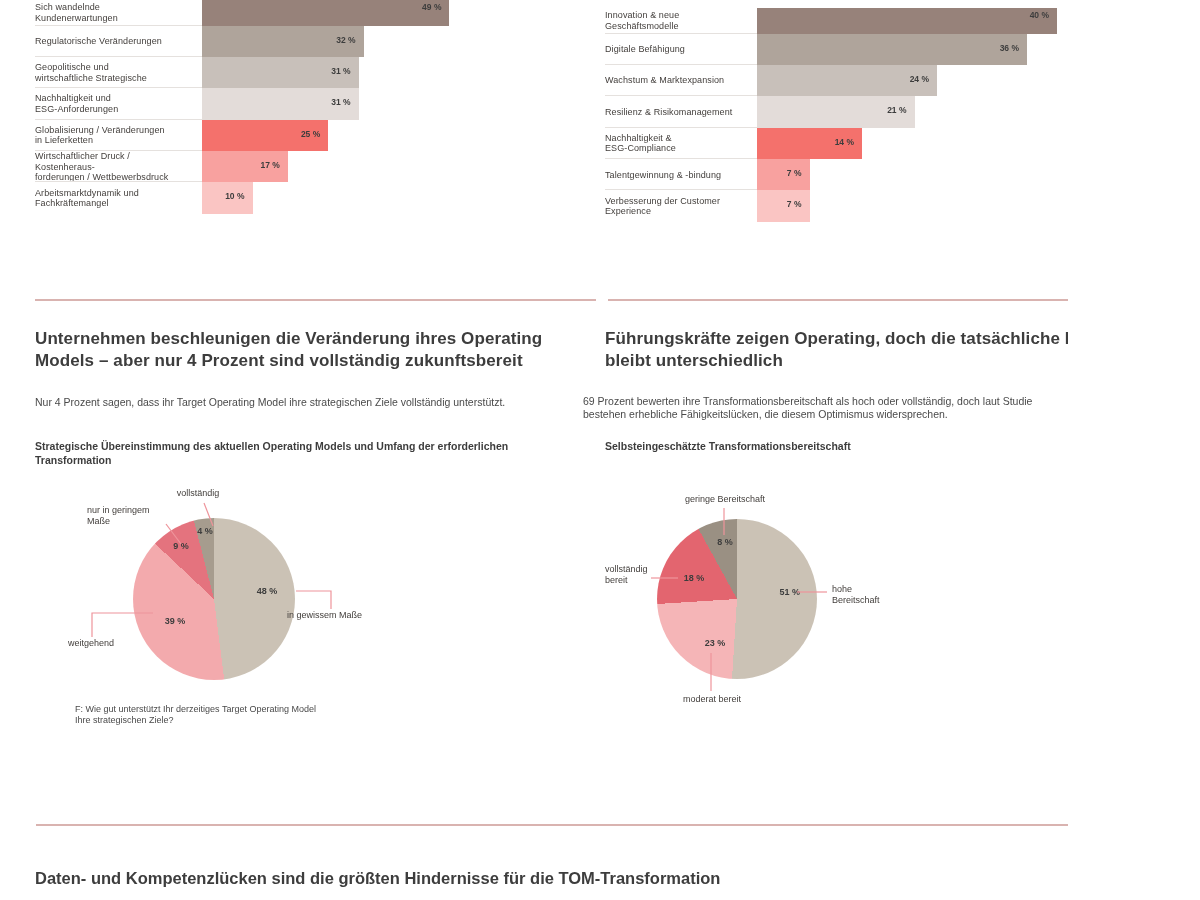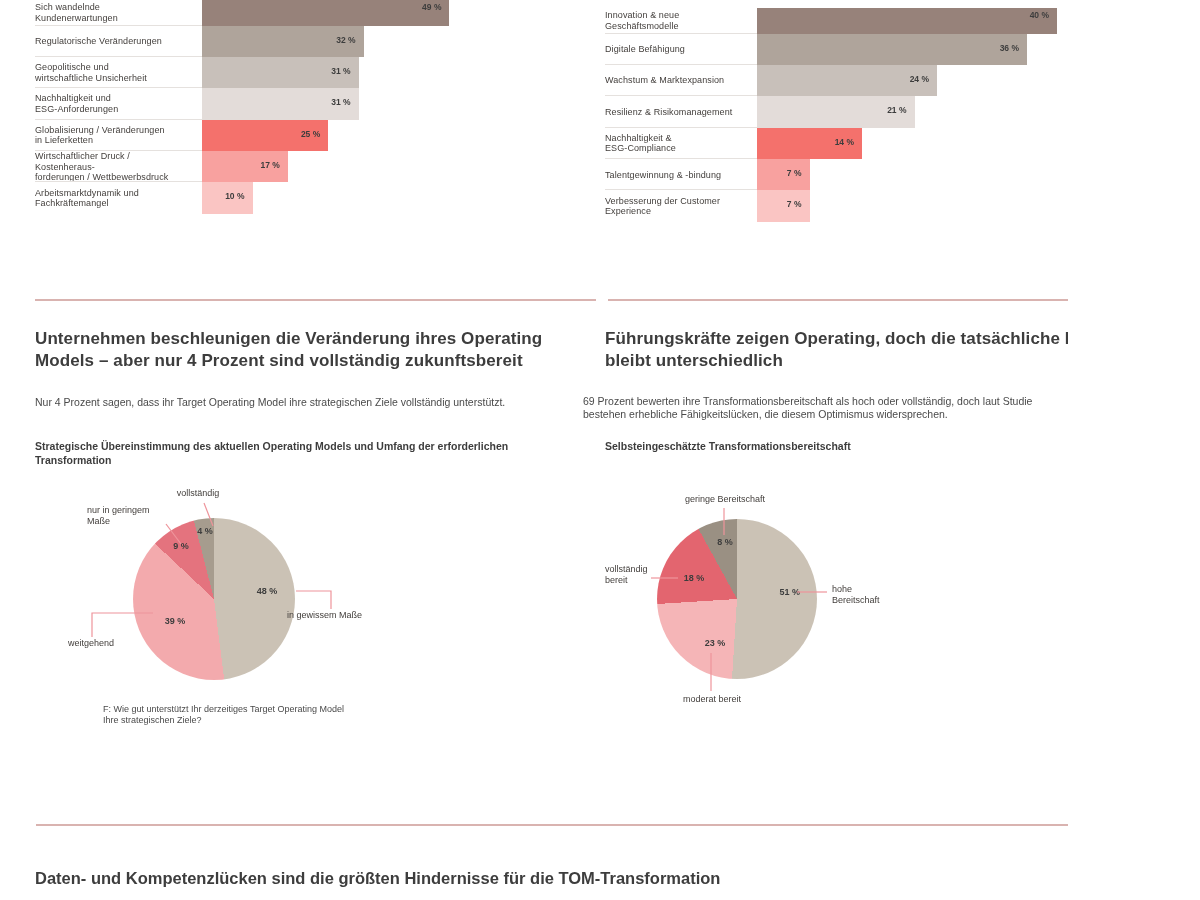--- a/index.html
+++ b/index.html
@@ -34,21 +34,21 @@
   }
   
   .pie{position:absolute;border-radius:50%;}
   .pie-label{
     position:absolute;font-size:9px;line-height:10.5px;color:#423e3b;white-space:pre-line;
   }
   .pie-val{
     position:absolute;font-size:9px;font-weight:700;color:#3d3d3d;width:40px;text-align:center;
   }
   .footnote{
-    position:absolute;font-size:9px;line-height:11px;color:#4a4a4a;white-space:pre-line;margin-left:28px;
+    position:absolute;font-size:9px;line-height:11px;color:#4a4a4a;white-space:pre-line;
   }
   .overlay{position:absolute;left:0;top:0;pointer-events:none;}
 </style>
 </head>
 <body>
 
 <div id="stage">
 
   <div class="hchart" id="hchart-left" style="left:35px;width:560px;">
       <div class="hrow" style="height: 25.5px;">
@@ -59,21 +59,21 @@
         <span class="hval" style="left: 167px; width: 239.45px; top: 2px;">49 %</span>
       </div>
       <div class="hrow" style="height: 31.4px;">
         <div class="hlabel" style="width: 153px;">Regulatorische Veränderungen</div>
         <div class="hsep" style="width: 167px; background: rgb(229, 225, 222);"></div>
         <div class="hbar" style="left: 167px; width: 161.6px; background: rgb(175, 164, 155);"></div>
         <span class="hval" style="left: 167px; width: 153.6px; top: 9px;">32 %</span>
       </div>
       <div class="hrow" style="height: 31.4px;">
         <div class="hlabel" style="width: 153px;">Geopolitische und
-wirtschaftliche Unsicherheit</div>
+wirtschaftliche Strategische</div>
         <div class="hsep" style="width: 167px; background: rgb(229, 225, 222);"></div>
         <div class="hbar" style="left: 167px; width: 156.55px; background: rgb(200, 192, 186);"></div>
         <span class="hval" style="left: 167px; width: 148.55px; top: 9px;">31 %</span>
       </div>
       <div class="hrow" style="height: 31.4px;">
         <div class="hlabel" style="width: 153px;">Nachhaltigkeit und
 ESG-Anforderungen</div>
         <div class="hsep" style="width: 167px; background: rgb(229, 225, 222);"></div>
         <div class="hbar" style="left: 167px; width: 156.55px; background: rgb(227, 220, 217);"></div>
         <span class="hval" style="left: 167px; width: 148.55px; top: 9px;">31 %</span>

